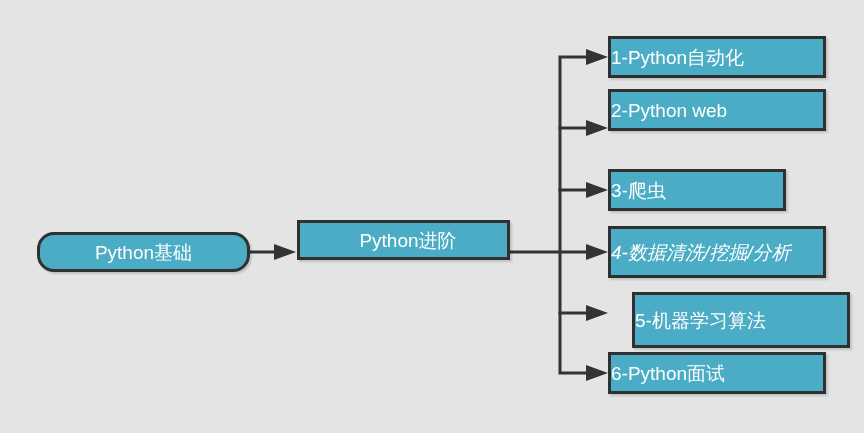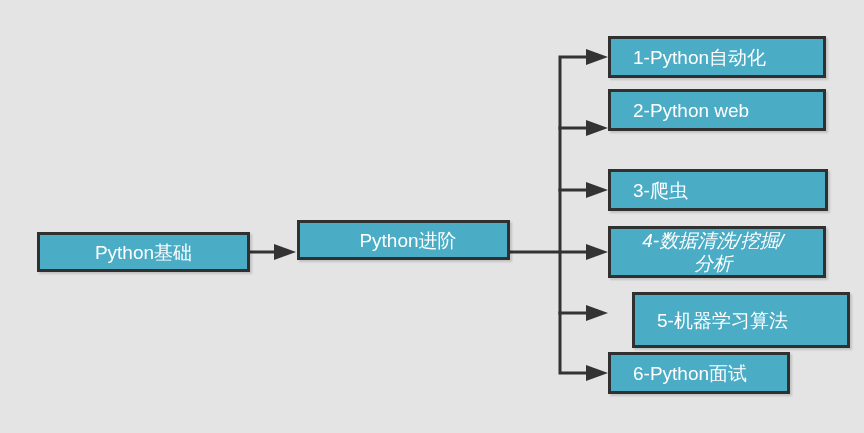--- a/index.html
+++ b/index.html
@@ -27,32 +27,32 @@
     background: #4BACC6;
     border: 3px solid #303030;
     color: #FFFFFF;
     font-size: 19px;
     line-height: 23px;
     display: flex;
     align-items: center;
     box-shadow: 2px 2px 2px rgba(0,0,0,0.15);
   }
   .node.center { justify-content: center; text-align: center; }
-  .node.leftalign { justify-content: flex-start; padding-left: 22px; padding-right: 6px; text-align: center; }
+  .node.leftalign { justify-content: flex-start; padding-left: 0; padding-right: 6px; }
   .node.two-line { padding-right: 30px; font-style: italic; }
 
   
-  .n-root { left: 37px;  top: 232px; width: 213px; height: 40px; }
+  .n-root { left: 37px;  top: 232px; width: 213px; height: 40px; border-radius: 17px; }
   .n-mid  { left: 297px; top: 220px; width: 213px; height: 40px; padding-left: 9px; }
   .n-b1   { left: 608px; top: 36px;  width: 218px; height: 42px; }
   .n-b2   { left: 608px; top: 89px; width: 218px; height: 42px; }
-  .n-b3   { left: 608px; top: 169px; width: 220px; height: 42px; }
+  .n-b3   { left: 608px; top: 169px; width: 178px; height: 42px; }
   .n-b4   { left: 608px; top: 226px; width: 218px; height: 52px; }
   .n-b5   { left: 632px; top: 292px; width: 218px; height: 56px; }
-  .n-b6   { left: 608px; top: 352px; width: 182px; height: 42px; }
+  .n-b6   { left: 608px; top: 352px; width: 218px; height: 42px; }
 </style>
 </head>
 <body>
 
 <div class="canvas">
 
   <svg class="connector-layer" width="864" height="433" viewBox="0 0 864 433" xmlns="http://www.w3.org/2000/svg">
 
     <line x1="250" y1="252" x2="276" y2="252" stroke="#333333" stroke-width="3"></line>
     <polygon points="274,244 296,252 274,260" fill="#333333"></polygon>

